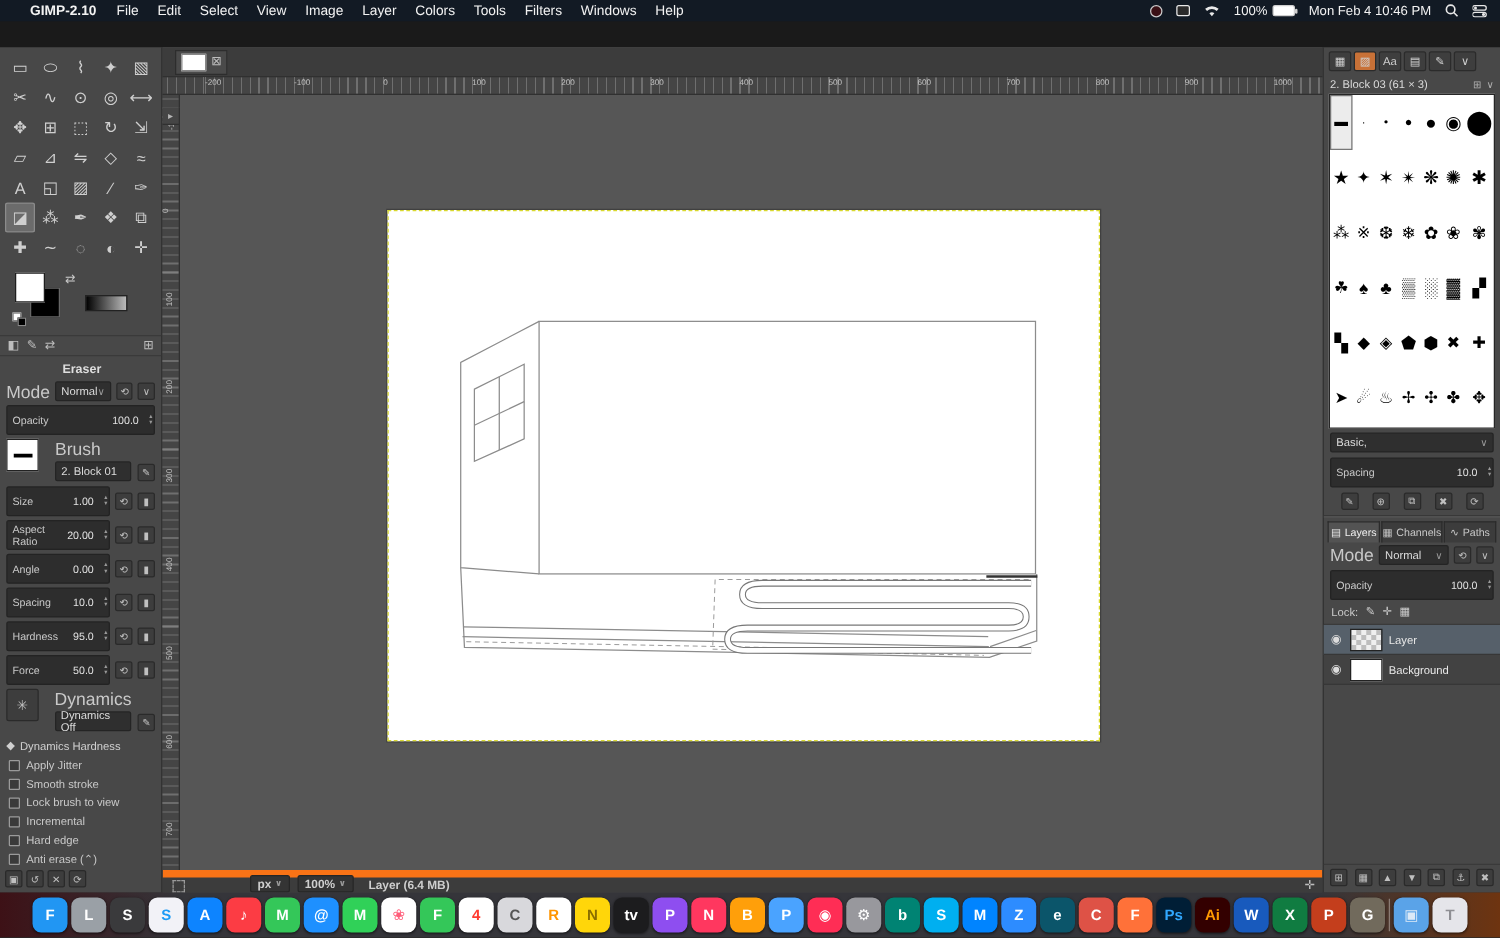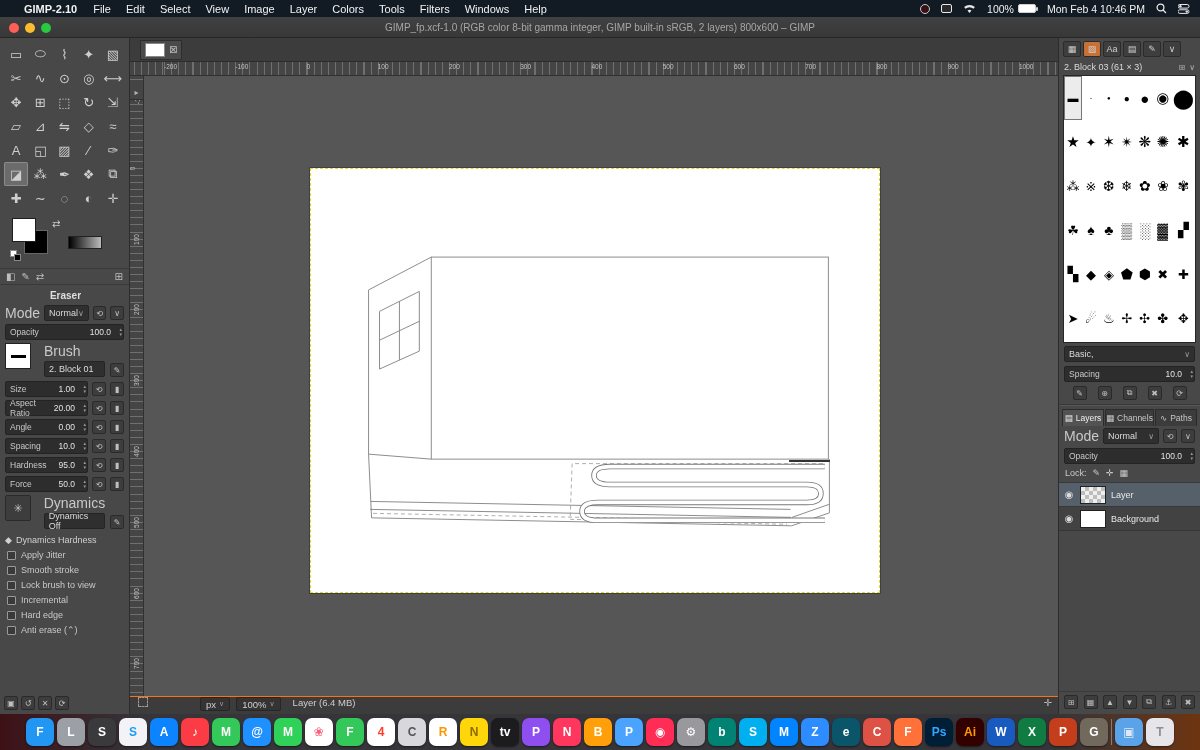--- a/index.html
+++ b/index.html
@@ -50,21 +50,21 @@
   .panelrow .grow{flex:1;}
   .toolopts{flex:1;display:flex;flex-direction:column;padding:3px 5px 0 5px;position:relative;}
   .to-header{font-size:10px;font-weight:bold;color:#dedede;padding:2px 0 4px 2px;text-align:center;}
   .row{display:flex;align-items:center;gap:4px;margin-bottom:3px;}
   .lbl{font-size:14px;color:#c9c9c9;}
   .dd{flex:1;background:#2f2f2f;border:1px solid #242424;border-radius:2px;color:#dcdcdc;font-size:9px;
     display:flex;align-items:center;padding:2px 4px;height:16px;}
   .dd .chev{margin-left:auto;color:#9a9a9a;font-size:8px;}
   .sbtn{width:14px;height:14px;background:#3d3d3d;border:1px solid #2a2a2a;border-radius:2px;color:#c0c0c0;
     font-size:8px;display:flex;align-items:center;justify-content:center;cursor:pointer;}
-  .slider{flex:1;height:16px;background:#2d2d2d;border:1px solid #232323;border-radius:2px;position:relative;
+  .slider{flex:1;height:24px;background:#2d2d2d;border:1px solid #232323;border-radius:2px;position:relative;
     display:flex;align-items:center;padding:0 12px 0 4px;cursor:pointer;}
   .slider .lbl{font-size:8.5px;}
   .slider .val{margin-left:auto;font-size:8.5px;color:#e2e2e2;}
   .spin{position:absolute;right:1px;top:0;bottom:0;display:flex;flex-direction:column;justify-content:center;color:#9a9a9a;font-size:5px;line-height:5px;}
   .brushrow{display:flex;gap:5px;margin-bottom:4px;}
   .brush-thumb{width:26px;height:26px;background:#fff;border:1px solid #222;position:relative;}
   .brush-thumb i{position:absolute;left:5px;top:11px;width:15px;height:3px;background:#000;}
   .brush-col{flex:1;margin-left:8px;}
   .chk{display:flex;align-items:center;gap:5px;margin-bottom:5px;padding-left:2px;}
   .chk .box{width:9px;height:9px;border:1px solid #9a9a9a;background:#3a3a3a;border-radius:1px;}
@@ -83,22 +83,22 @@
     background-size:100% 4px,100% 100%;background-position:34px 10px,34px 0;}
   .hruler .rl{position:absolute;top:1px;font-size:6.5px;color:#c2c2c2;}
   .cbody{flex:1;display:flex;min-height:0;position:relative;}
   .vruler{width:14px;background:#454545;border-right:1px solid #303030;position:relative;overflow:hidden;
     background-image:repeating-linear-gradient(0deg,#6f6f6f 0 1px,transparent 1px 7.08px),repeating-linear-gradient(0deg,#8c8c8c 0 1px,transparent 1px 70.8px);
     background-size:4px 100%,100% 100%;background-position:10px 18px,0 18px;}
   .vruler .rl{position:absolute;left:1px;font-size:6.5px;color:#c2c2c2;transform-origin:center;}
   .viewport{flex:1;position:relative;background:#565656;overflow:hidden;}
   .gcanvas{position:absolute;left:166px;top:92px;width:570px;height:425px;background:#fff;
     border:1px dashed #d9d92e;box-shadow:0 0 0 1px rgba(0,0,0,.25);}
-  .statusbar{height:18px;background:#3c3c3c;border-top:1px solid #f97316;display:flex;align-items:flex-start;gap:6px;
-    font-size:9.5px;color:#cfcfcf;padding:0 6px 0 8px;}
+  .statusbar{height:18px;background:#3c3c3c;border-top:6px solid #f97316;display:flex;align-items:flex-end;gap:6px;
+    font-size:9.5px;color:#cfcfcf;padding:0 6px 0 8px;font-weight:bold;}
   .qm{width:10px;height:10px;border:1px dashed #9a9a9a;margin-right:46px;}
   .sdd{display:flex;align-items:center;gap:3px;background:#343434;border:1px solid #262626;border-radius:2px;padding:1px 5px;height:14px;}
   .sdd .chev{font-size:7px;color:#9a9a9a;}
   .smsg{margin-left:6px;}
   .navbtn{margin-left:auto;color:#bdbdbd;font-size:10px;}
   .corner{position:absolute;left:0;top:24px;width:14px;height:14px;background:#454545;color:#b5b5b5;font-size:8px;
     display:flex;align-items:center;justify-content:center;z-index:3;border-bottom:1px solid #303030;border-right:1px solid #303030;}
 
   
   .rpanel{width:142px;background:#484848;border-left:1px solid #2c2c2c;display:flex;flex-direction:column;}
@@ -188,28 +188,20 @@
         <svg width="12" height="10" viewBox="0 0 12 10">
             <rect x="0" y="0.5" width="11" height="3.6" rx="1.8" fill="none" stroke="#e8e8e8"></rect>
             <circle cx="2.4" cy="2.3" r="1.2" fill="#e8e8e8"></circle>
             <rect x="0" y="5.8" width="11" height="3.6" rx="1.8" fill="none" stroke="#e8e8e8"></rect>
             <circle cx="8.8" cy="7.6" r="1.2" fill="#e8e8e8"></circle>
           </svg>
       </span>
     </div>
   </div>
 
-  <div class="titlebar">
-    <span class="tl">
-      <span class="r"></span>
-      <span class="y"></span>
-      <span class="g"></span>
-    </span>
-    <span class="wtitle">GIMP_fp.xcf-1.0 (RGB color 8-bit gamma integer, GIMP built-in sRGB, 2 layers) 800x600 – GIMP</span>
-  </div>
 
   <div class="gwin">
 
     <div class="toolbox">
       <div class="tools-grid">
 
       <div class="tool">▭</div>
           <div class="tool">⬭</div>
           <div class="tool">⌇</div>
           <div class="tool">✦</div>

